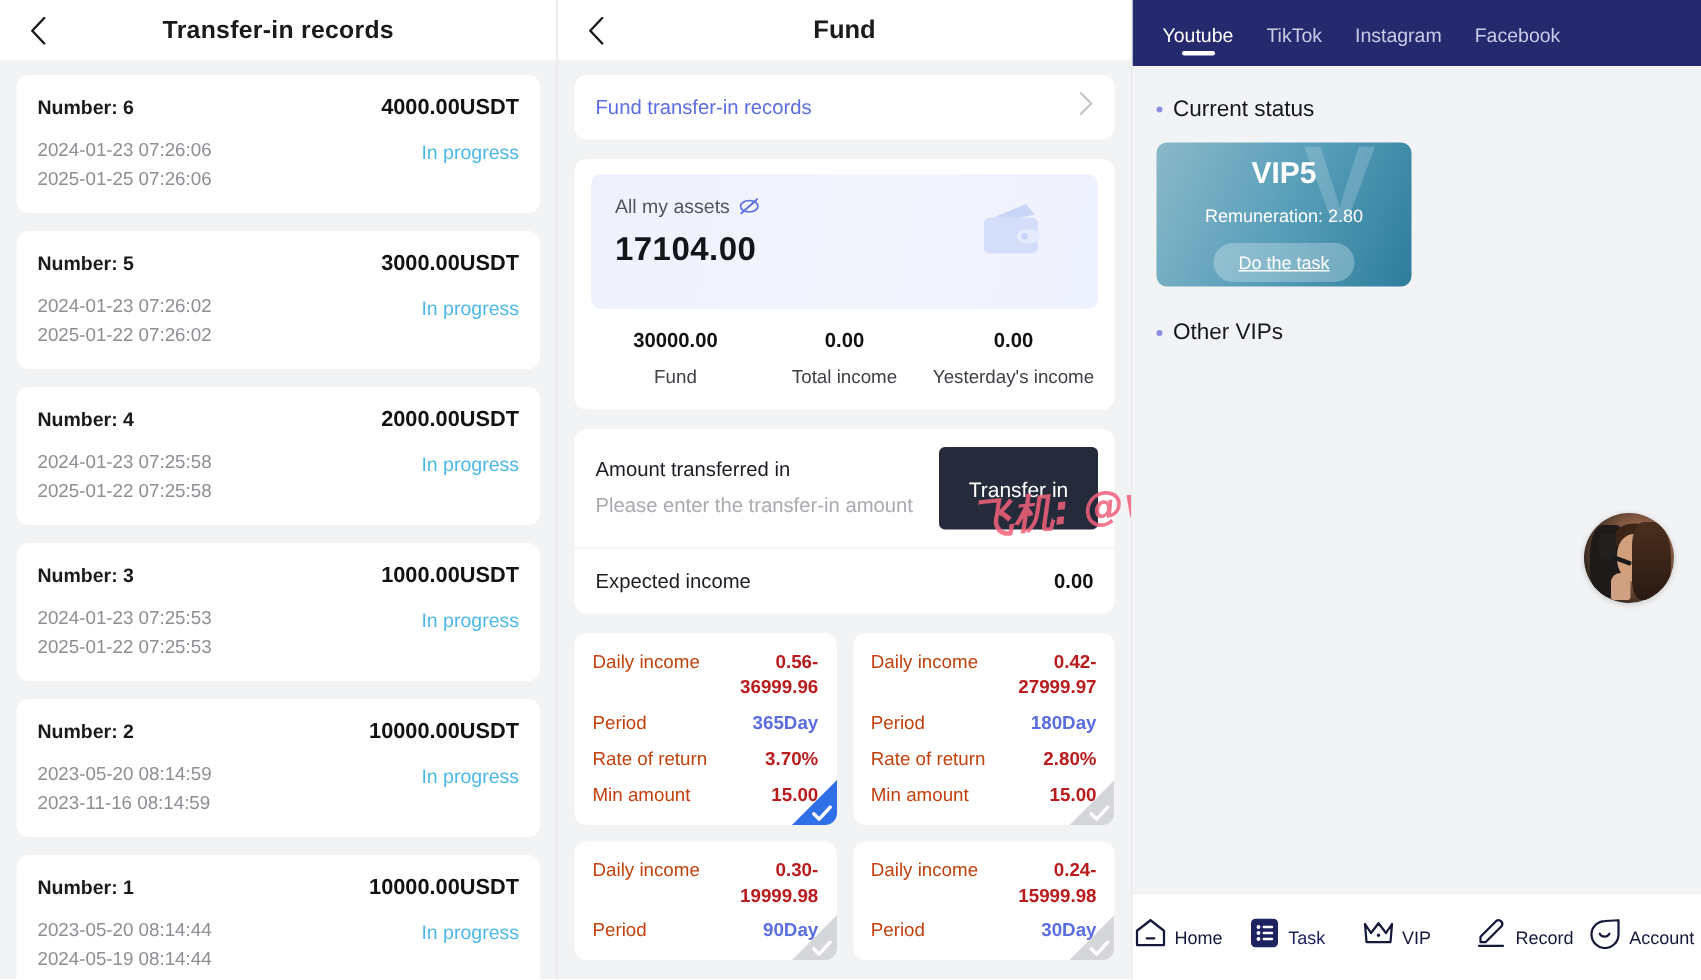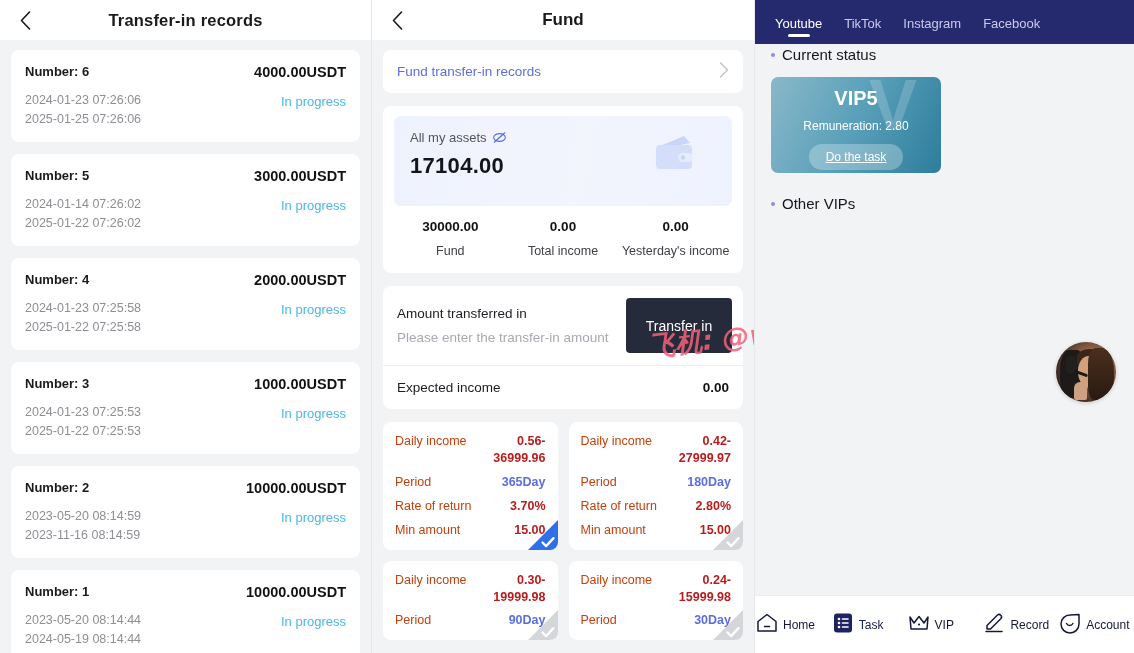--- a/index.html
+++ b/index.html
@@ -112,21 +112,21 @@
   }
   .p3-tab {
     font-size: 13px; color: #c9cbe8; position: relative; cursor: pointer;
     height: 44px; display: flex; align-items: center; padding-top: 3px;
   }
   .p3-tab.active { color: #ffffff; }
   .p3-tab.active::after {
     content: ""; position: absolute; bottom: 7px; left: 50%; transform: translateX(-50%);
     width: 22px; height: 3px; background: #ffffff; border-radius: 2px;
   }
-  .p3-body { padding: 2px 16px 0 16px; }
+  .p3-body { padding: 20px 16px 0 16px; }
   .section-head { display: flex; align-items: center; gap: 7px; margin-bottom: 14px; }
   .section-dot { width: 4px; height: 4px; border-radius: 50%; background: #8e8ee0; }
   .section-title { font-size: 15px; color: #15171c; }
   .vip-card {
     width: 170px; height: 96px; border-radius: 7px; position: relative; overflow: hidden;
     background: linear-gradient(115deg,#8ab8c9 0%,#5aa0ba 48%,#2d7d9c 100%);
     display: flex; flex-direction: column; align-items: center; padding-top: 10px;
   }
   .vip-watermark {
     position: absolute; right: 24px; top: -8px; font-size: 72px; font-weight: bold;
@@ -197,21 +197,21 @@
             <span class="rec-date">2025-01-25 07:26:06</span>
           </div>
           <div class="rec-right">
             <span class="rec-amount">4000.00USDT</span>
             <span class="rec-status">In progress</span>
           </div>
         </div>
         <div class="rec-card">
           <div class="rec-left">
             <span class="rec-number">Number: 5</span>
-            <span class="rec-date">2024-01-14 07:26:02</span>
+            <span class="rec-date">2024-01-23 07:26:02</span>
             <span class="rec-date">2025-01-22 07:26:02</span>
           </div>
           <div class="rec-right">
             <span class="rec-amount">3000.00USDT</span>
             <span class="rec-status">In progress</span>
           </div>
         </div>
         <div class="rec-card">
           <div class="rec-left">
             <span class="rec-number">Number: 4</span>

